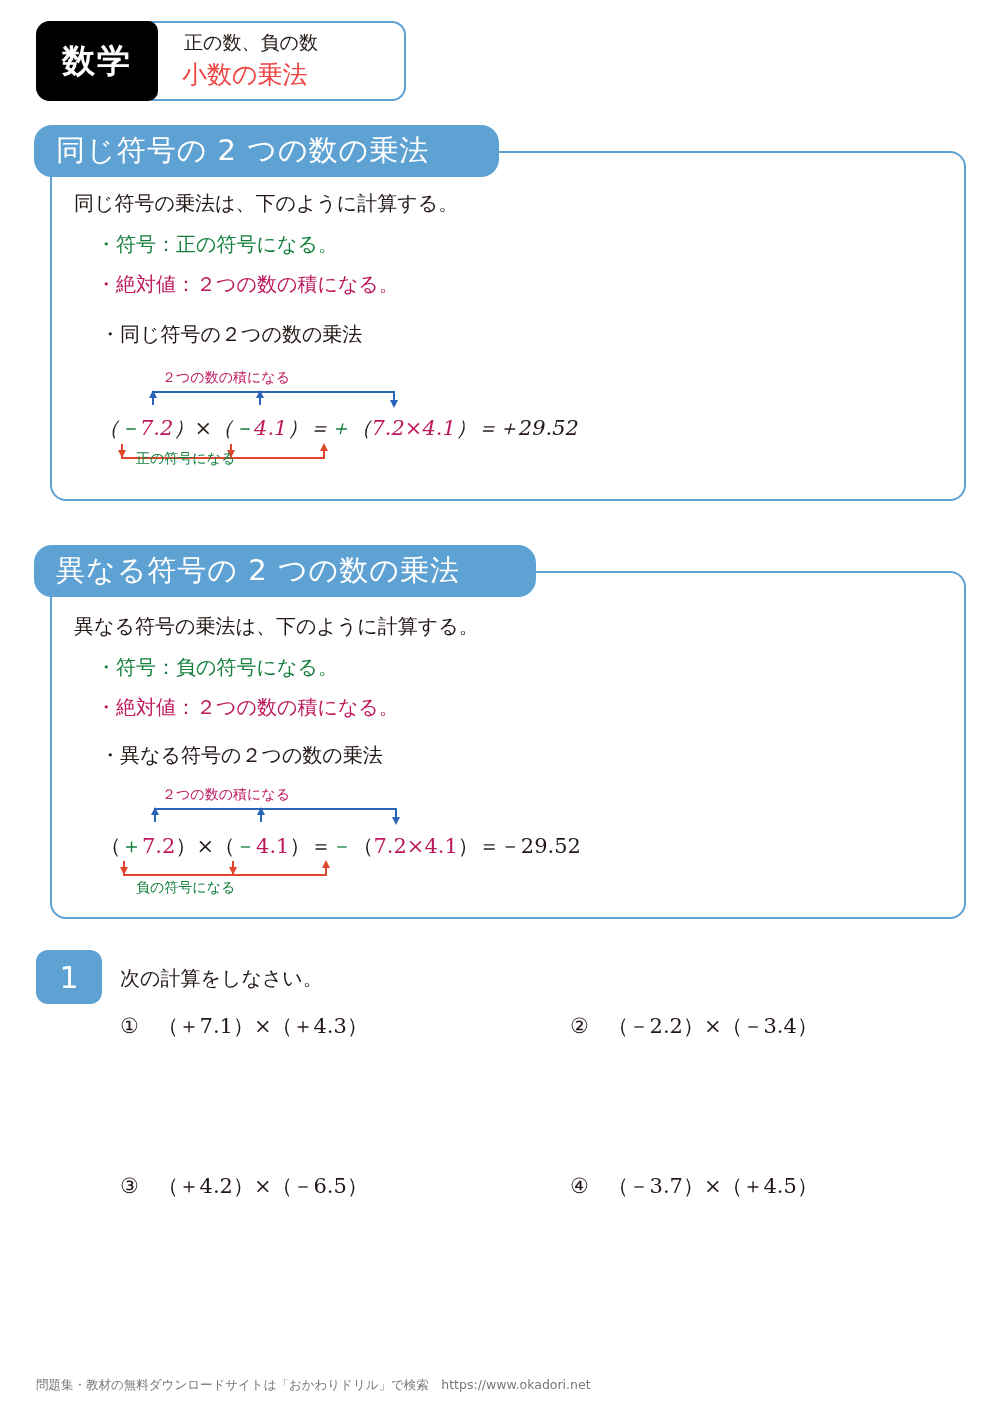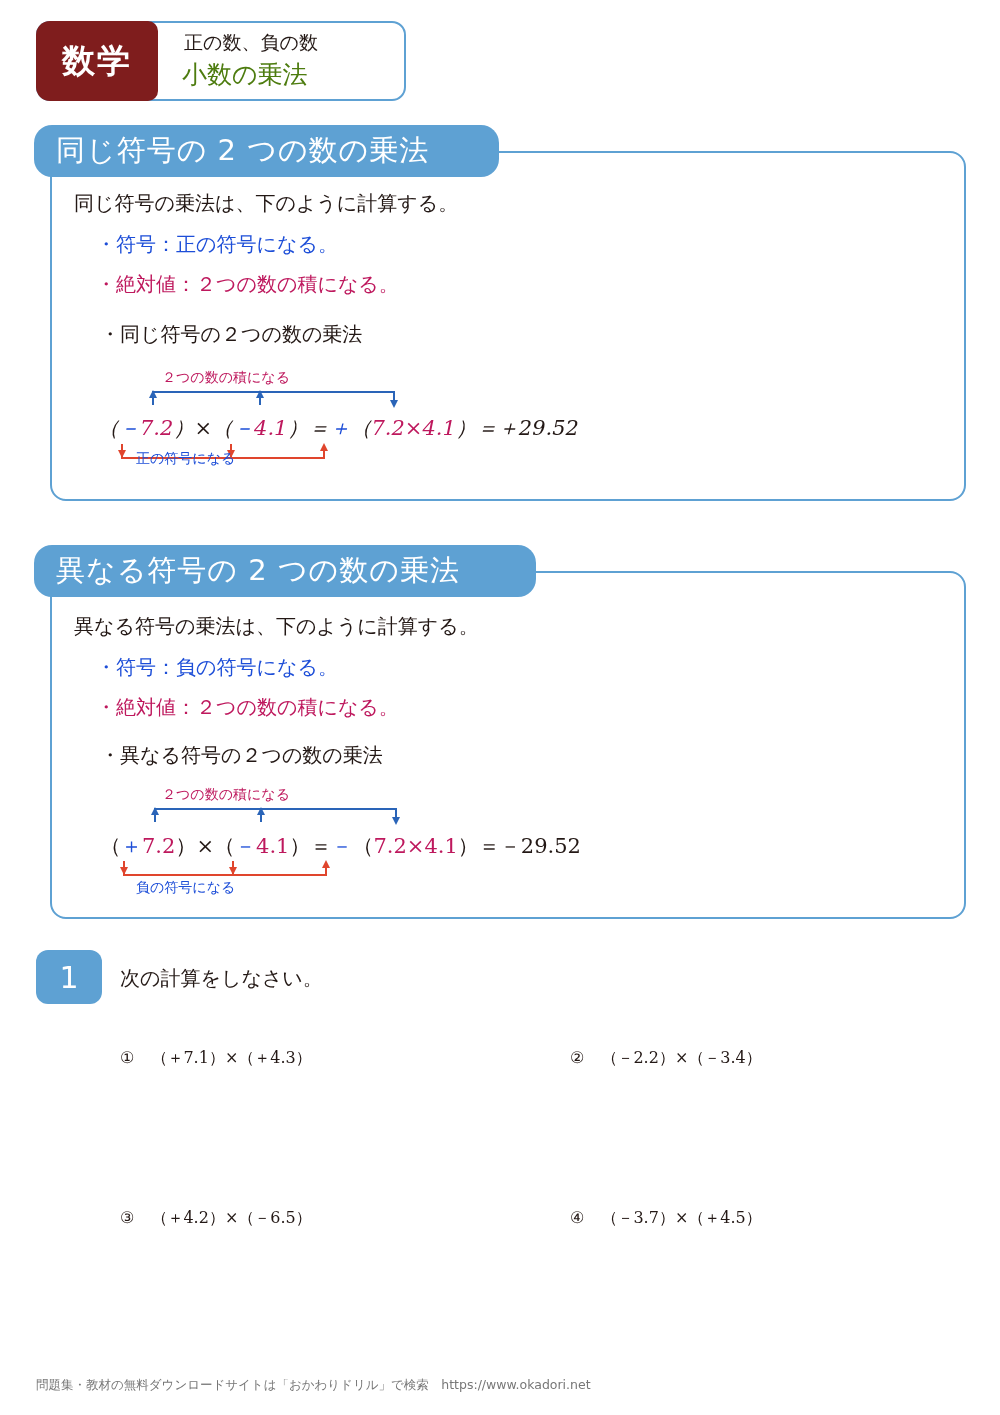--- a/index.html
+++ b/index.html
@@ -3,39 +3,39 @@
   <meta charset="utf-8">
   <style>
     html, body { margin: 0; padding: 0; }
     body {
       width: 1000px; height: 1415px; background: #ffffff; position: relative;
       font-family: "DejaVu Serif", serif; color: #231815; overflow: hidden;
     }
     .abs { position: absolute; }
     
     .hdr { left: 36px; top: 21px; width: 370px; height: 80px; border: 2px solid #5ea1d3; border-radius: 14px; box-sizing: border-box; }
-    .hdr-subj { left: 36px; top: 21px; width: 122px; height: 80px; background: #7f1d1d; border-radius: 14px 10px 10px 14px; color: #fff; font-family: "DejaVu Sans", sans-serif; font-size: 33px; font-weight: bold; display: flex; align-items: center; justify-content: center; letter-spacing: 2px; }
+    .hdr-subj { left: 36px; top: 21px; width: 122px; height: 80px; background: #000000; border-radius: 14px 10px 10px 14px; color: #fff; font-family: "DejaVu Sans", sans-serif; font-size: 33px; font-weight: bold; display: flex; align-items: center; justify-content: center; letter-spacing: 2px; }
     .hdr-t1 { left: 184px; top: 30px; font-family: "DejaVu Sans", sans-serif; font-size: 19px; color: #231815; }
-    .hdr-t2 { left: 182px; top: 58px; font-family: "DejaVu Sans", sans-serif; font-size: 25px; color: #4d7c0f; }
+    .hdr-t2 { left: 182px; top: 58px; font-family: "DejaVu Sans", sans-serif; font-size: 25px; color: #ef4444; }
     
     .box { border: 2.5px solid #5ea1d3; border-radius: 16px; box-sizing: border-box; }
     .tab { background: #5ea1d3; color: #fff; border-radius: 18px; font-family: "DejaVu Sans", sans-serif; font-size: 29px; display: flex; align-items: center; padding-left: 22px; box-sizing: border-box; letter-spacing: 1px; }
     .txt { font-size: 20px; white-space: nowrap; }
-    .red { color: #1d4ed8; }
+    .red { color: #15803d; }
     .blue { color: #be185d; }
     .small { font-size: 14px; }
     .eq { font-size: 21px; white-space: nowrap; }
     .line-blue { background: #2a64b8; }
     .line-red { background: #e0452d; }
     .arrow-up-b { width: 0; height: 0; border-left: 4px solid transparent; border-right: 4px solid transparent; border-bottom: 8px solid #2a64b8; }
     .arrow-down-b { width: 0; height: 0; border-left: 4px solid transparent; border-right: 4px solid transparent; border-top: 8px solid #2a64b8; }
     .arrow-up-r { width: 0; height: 0; border-left: 4px solid transparent; border-right: 4px solid transparent; border-bottom: 8px solid #e0452d; }
     .arrow-down-r { width: 0; height: 0; border-left: 4px solid transparent; border-right: 4px solid transparent; border-top: 8px solid #e0452d; }
     .q-badge { left: 36px; top: 950px; width: 66px; height: 54px; background: #5ea1d3; border-radius: 12px; color: #fff; font-family: "DejaVu Sans", sans-serif; font-size: 30px; display: flex; align-items: center; justify-content: center; }
-    .prob { font-size: 16px; white-space: nowrap; margin-top: 36px; }
+    .prob { font-size: 21px; white-space: nowrap; }
     .footer { font-family: "DejaVu Sans", sans-serif; font-size: 12.5px; color: #777; white-space: nowrap; }
   </style>
 </head>
 <body>
 
 <div class="abs hdr"></div>
 <div class="abs hdr-subj">数学</div>
 <div class="abs hdr-t1">正の数、負の数</div>
 <div class="abs hdr-t2">小数の乗法</div>
 

